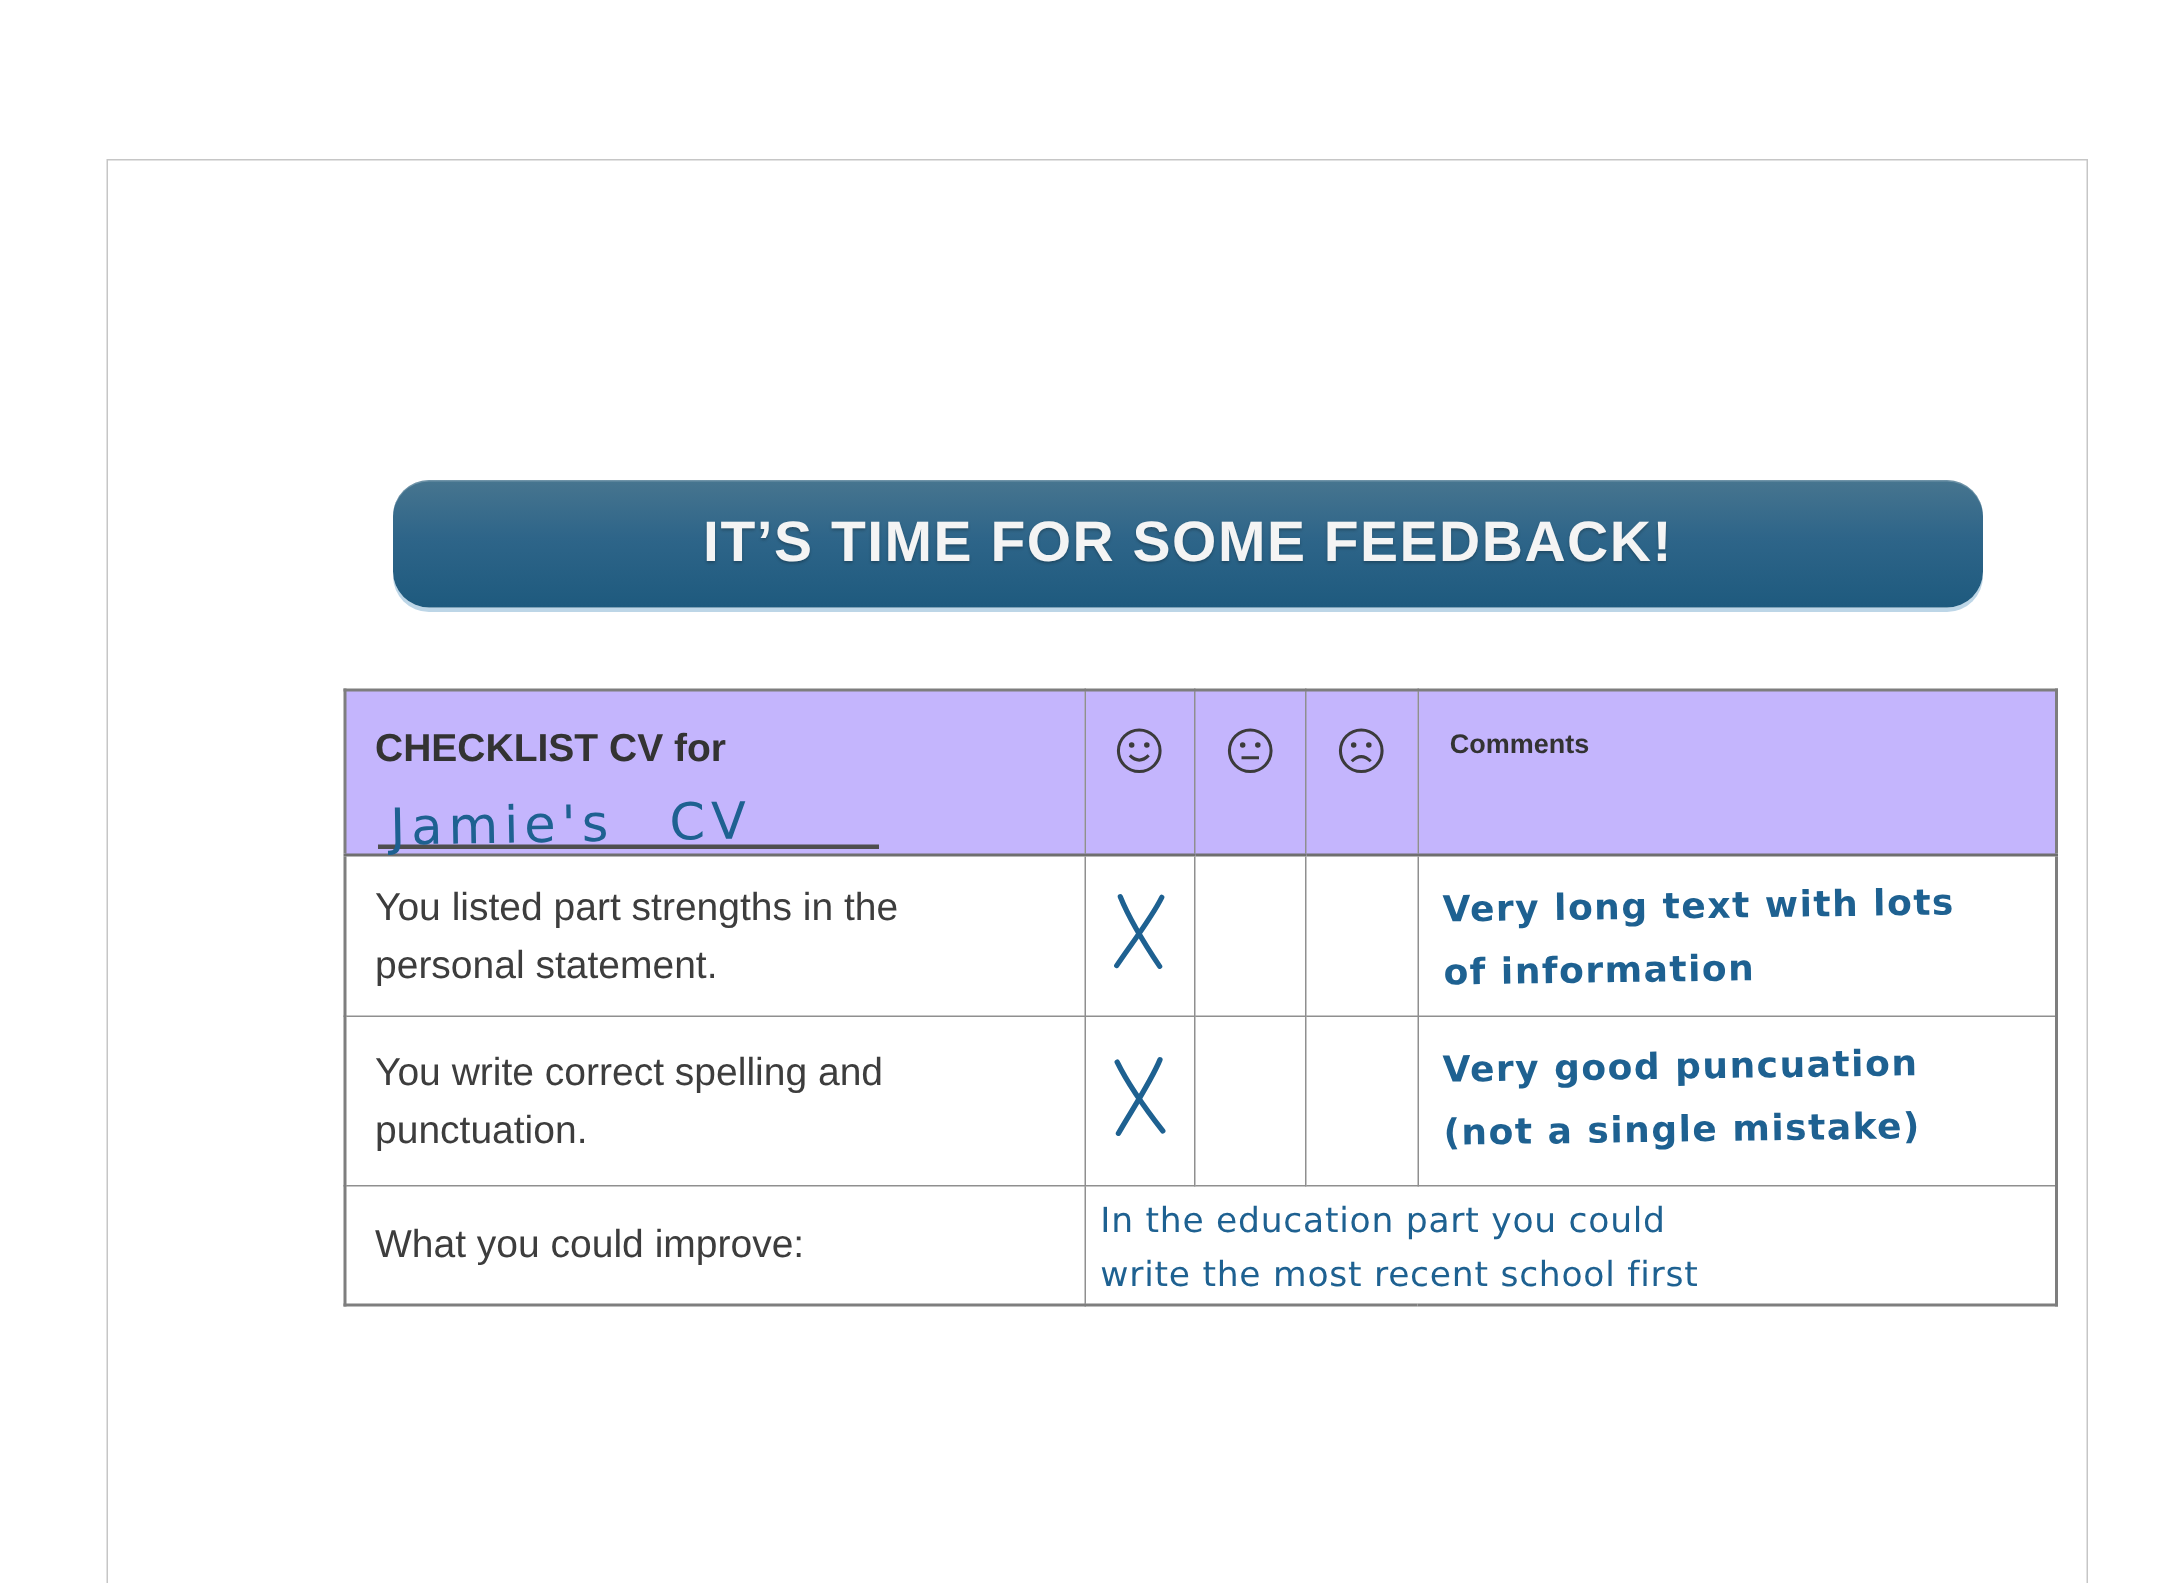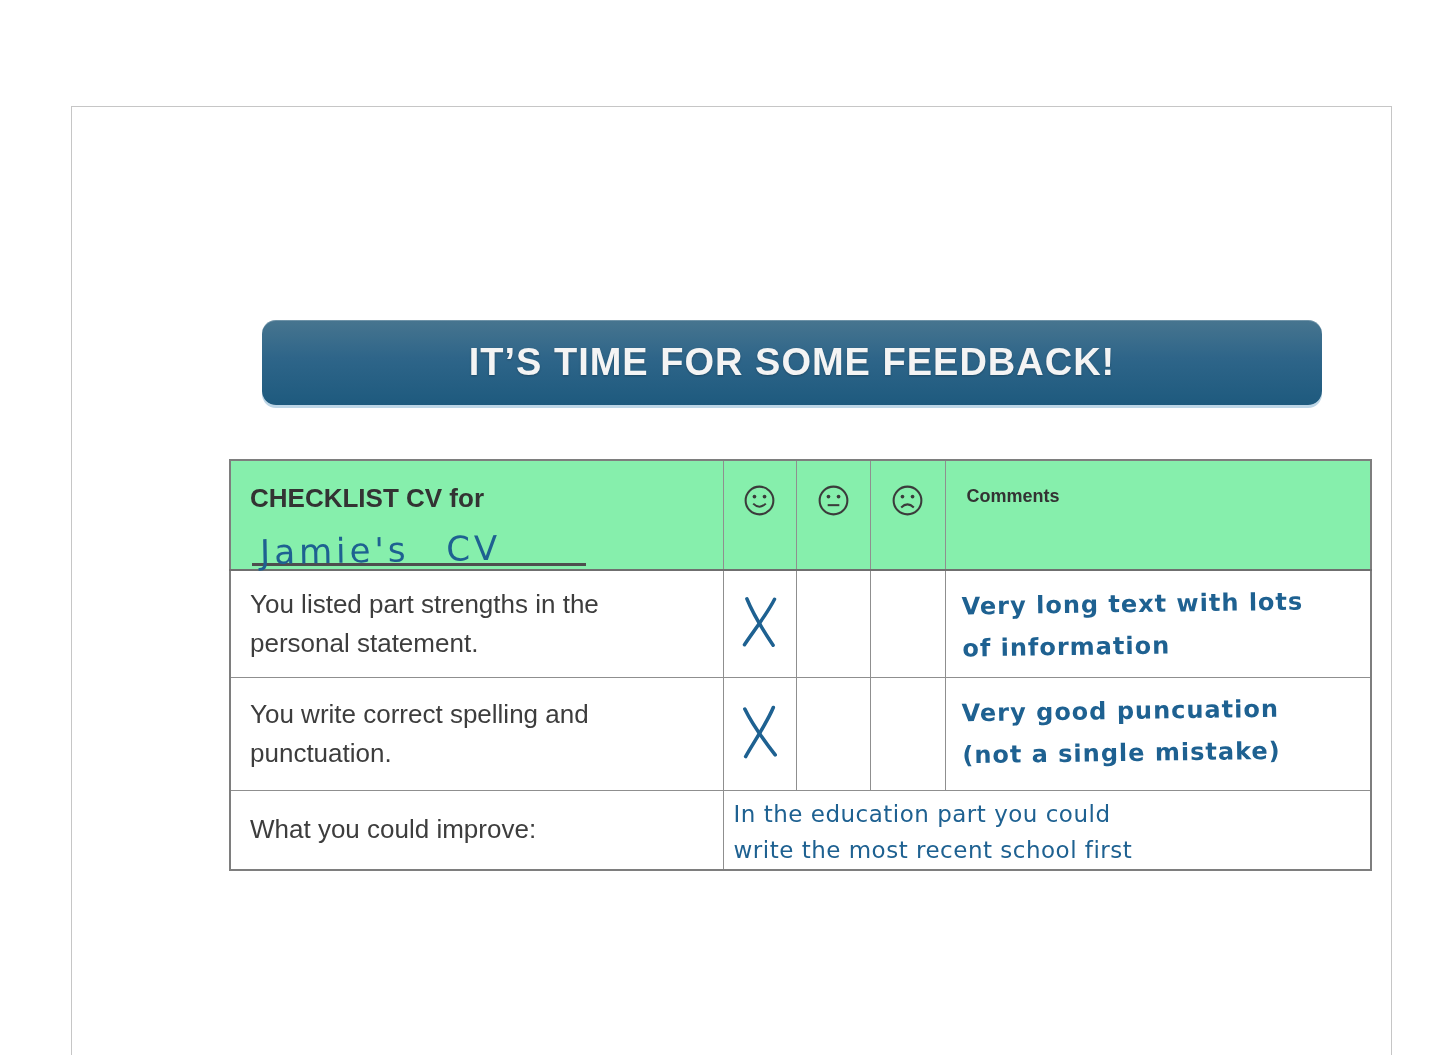--- a/index.html
+++ b/index.html
@@ -7,39 +7,39 @@
               font-family:"Liberation Sans", sans-serif; }
 
   .page {
     position:absolute; left:71px; top:106px; width:1321px; height:1040px;
     background:#ffffff; border:1px solid #c6c6c6;
   }
 
   
   .banner {
     position:absolute; left:190px; top:213px; width:1060px; height:85px;
-    border-radius:14px;
+    border-radius:24px;
     background:linear-gradient(180deg,#47758f 0%, #2e6589 45%, #1e5a7e 100%);
     box-shadow:0 3px 0 #bdd6e7, inset 0 1px 0 rgba(255,255,255,0.22);
     display:flex; align-items:center; justify-content:center;
   }
   .banner-title {
     color:#f4f4f4; font-weight:bold; font-size:38px; letter-spacing:1px;
     text-shadow:0 1px 2px rgba(0,0,0,0.25);
   }
 
   
   table.checklist {
     position:absolute; left:157px; top:352px; width:1141px;
     border-collapse:collapse; table-layout:fixed;
     border:2px solid #7e7e7e;
   }
   table.checklist td { border:1px solid #8f8f8f; }
 
-  tr.head td { background:#86efac; border-bottom:2px solid #6f6f6f; vertical-align:top; }
+  tr.head td { background:#c4b5fd; border-bottom:2px solid #6f6f6f; vertical-align:top; }
   tr.head { height:110px; }
   tr.r1 { height:73px; }
   tr.r2 { height:115px; }
   tr.r3 { height:107px; }
   tr.r4 { height:113px; }
   tr.r5 { height:74px; }
 
   .label-cell {
     padding:0 30px 0 19px; font-size:26px; color:#3d3d3d;
     vertical-align:middle; line-height:1.5;

